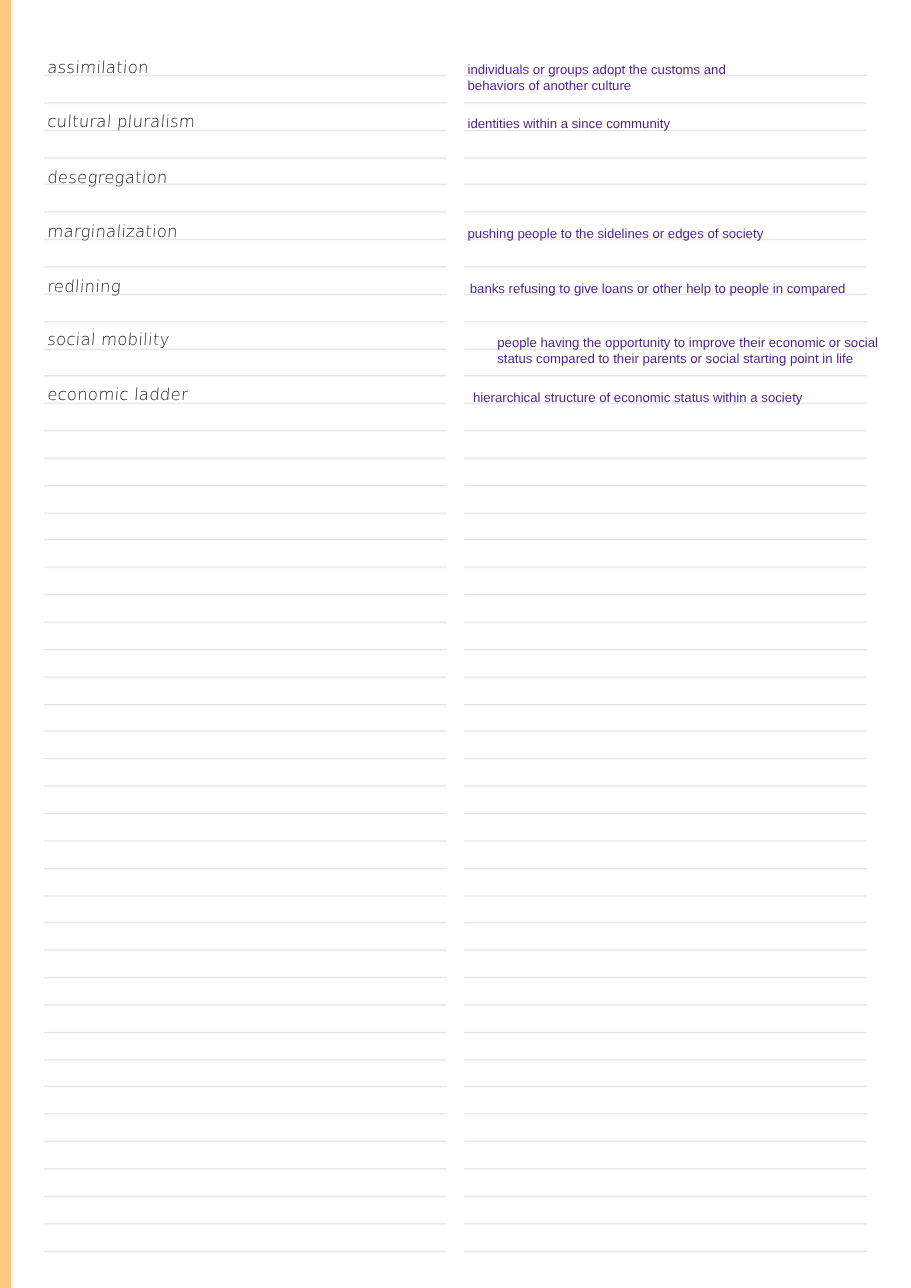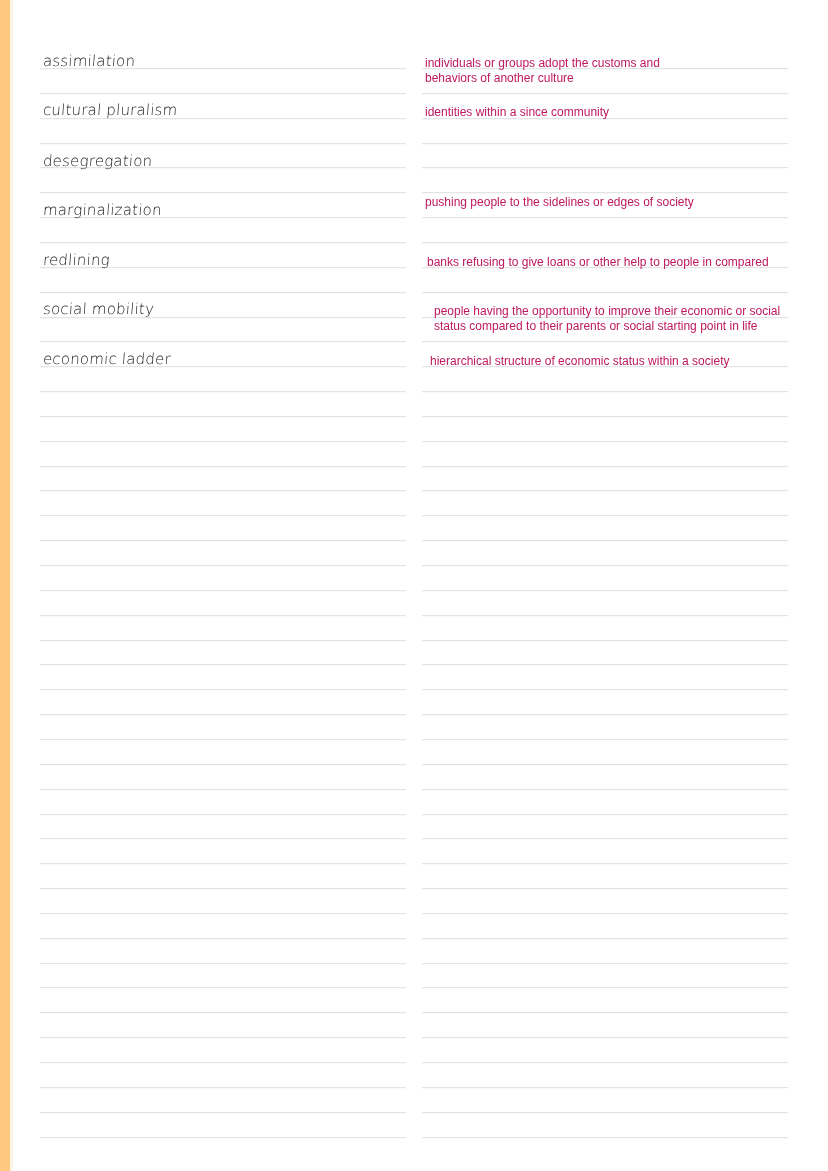--- a/index.html
+++ b/index.html
@@ -10,21 +10,21 @@
   .strip { position: absolute; left: 0; top: 0; width: 10px; height: 1171px; background: #fec880; }
   .strip-edge { position: absolute; left: 10px; top: 0; width: 3px; height: 1171px; background: #fdf3e6; }
   .lines { position: absolute; left: 0; top: 0; width: 828px; height: 1171px; }
   .line { position: absolute; height: 1px; background: #e4e4e4; box-shadow: 0 1px 1px rgba(0,0,0,0.03); }
   .term {
     position: absolute; left: 43px; font-family: "DejaVu Sans", sans-serif;
     font-size: 15px; color: #1a1a1a; letter-spacing: 0.2px; font-weight: 300;
     transform: skewX(-4deg);
   }
   .def {
-    position: absolute; left: 425px; font-size: 12px; line-height: 15px; color: #be185d;
+    position: absolute; left: 425px; font-size: 12px; line-height: 15px; color: #4c1d95;
     width: 370px;
   }
 </style>
 </head>
 <body>
 
 <div class="strip" style="background: rgb(254, 200, 128);"></div>
 <div class="strip-edge"></div>
 <div class="lines" id="lines">
     <div class="line" style="left: 40px; top: 68px; width: 366px; background: rgb(228, 228, 228);"></div>
@@ -127,31 +127,31 @@
   <div class="term" style="top:101px">cultural pluralism</div>
   <div class="def" style="top:105px">
     <div>identities within a since community</div>
   </div>
 
   <div class="term" style="top:152px">desegregation</div>
   <div class="def" style="top:155px">
   </div>
 
   <div class="term" style="top:201px">marginalization</div>
-  <div class="def" style="top:195px">
+  <div class="def" style="top:205px">
     <div>pushing people to the sidelines or edges of society</div>
   </div>
 
   <div class="term" style="top:251px">redlining</div>
   <div class="def" style="top:255px; left:427px">
     <div>banks refusing to give loans or other help to people in compared</div>
   </div>
 
   <div class="term" style="top:300px">social mobility</div>
-  <div class="def" style="top:304px; left:434px">
+  <div class="def" style="top:304px; left:452px">
     <div>people having the opportunity to improve their economic or social</div>
     <div>status compared to their parents or social starting point in life</div>
   </div>
 
   <div class="term" style="top:350px">economic ladder</div>
   <div class="def" style="top:354px; left:430px">
     <div>hierarchical structure of economic status within a society</div>
   </div>
 </div>
 

